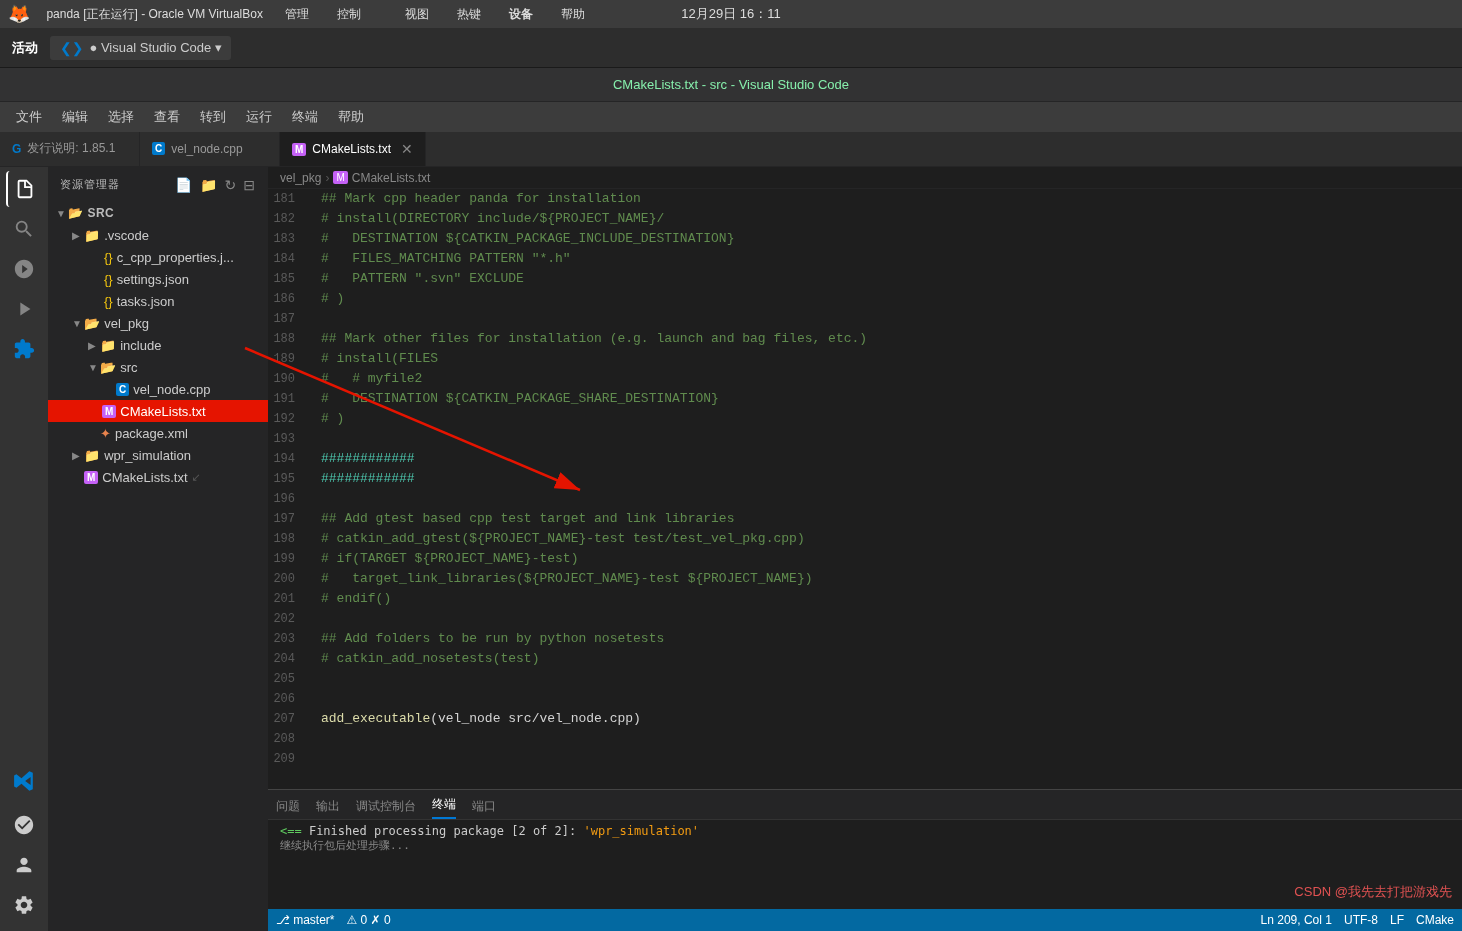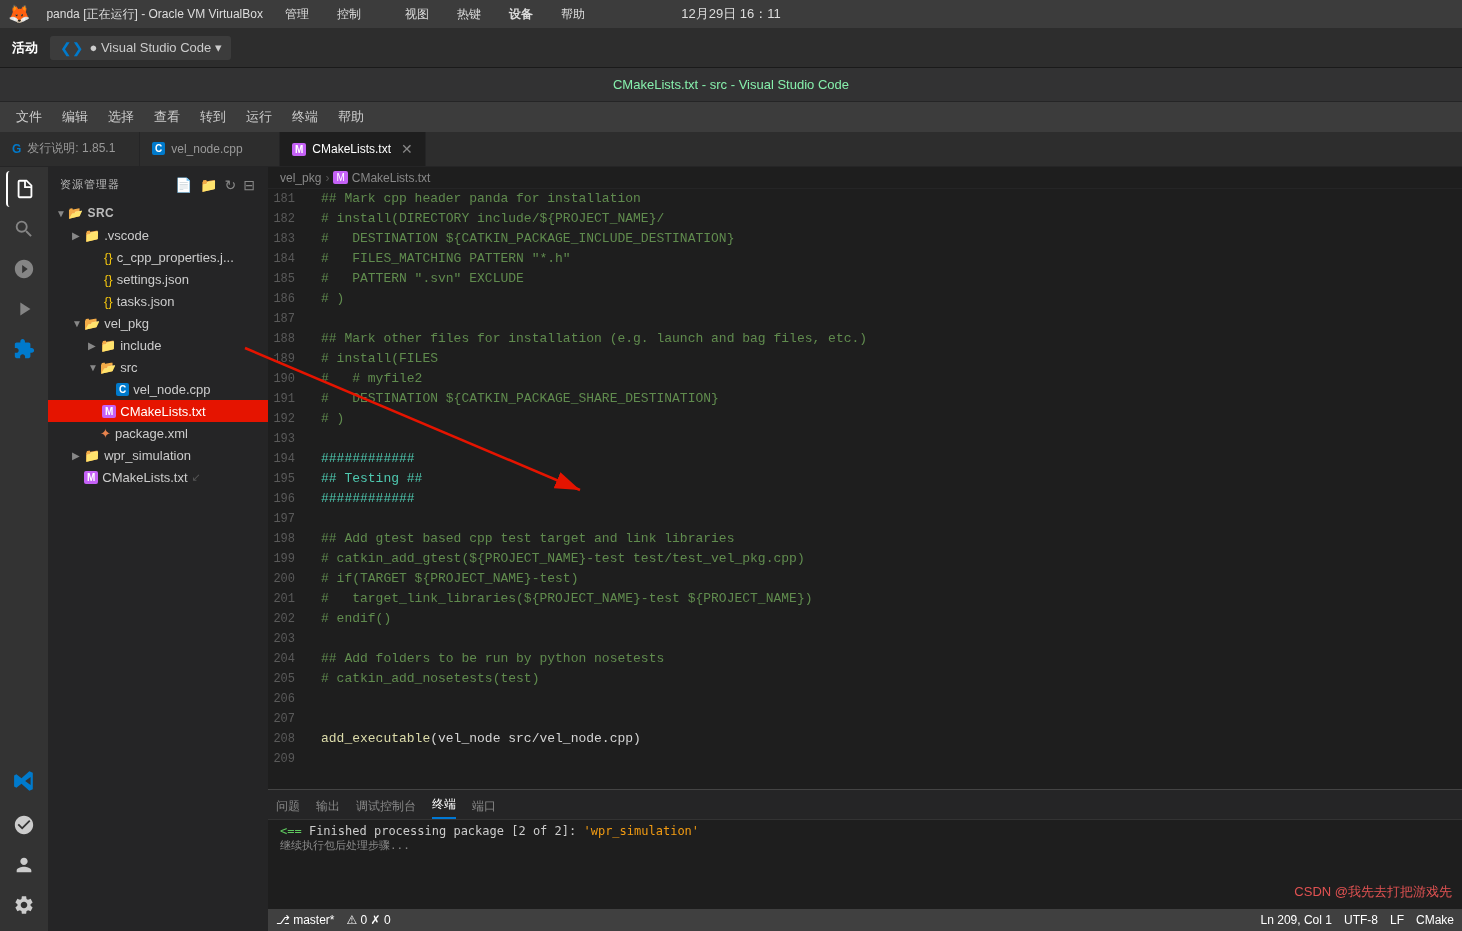--- a/index.html
+++ b/index.html
@@ -253,21 +253,21 @@
       padding: 4px 12px;
       font-family: 'Consolas', monospace;
       font-size: 12px;
       color: #ccc;
       overflow: hidden;
     }
 
     
     .status-bar {
       height: 22px;
-      background: #404040;
+      background: #0369a1;
       display: flex;
       align-items: center;
       padding: 0 8px;
       font-size: 12px;
       color: #fff;
       justify-content: space-between;
     }
     .status-left { display: flex; gap: 12px; }
     .status-right { display: flex; gap: 12px; }
 
@@ -563,21 +563,20 @@
               <div class="code-line c-comment">#   PATTERN ".svn" EXCLUDE</div>
               <div class="code-line c-comment"># )</div>
               <div class="code-line">&nbsp;</div>
               <div class="code-line c-comment">## Mark other files for installation (e.g. launch and bag files, etc.)</div>
               <div class="code-line c-comment"># install(FILES</div>
               <div class="code-line c-comment">#   # myfile2</div>
               <div class="code-line c-comment">#   DESTINATION ${CATKIN_PACKAGE_SHARE_DESTINATION}</div>
               <div class="code-line c-comment"># )</div>
               <div class="code-line">&nbsp;</div>
               <div class="code-line c-hash">############</div>
-              <div class="code-line c-hash">## Testing ##</div>
               <div class="code-line c-hash">############</div>
               <div class="code-line">&nbsp;</div>
               <div class="code-line c-comment">## Add gtest based cpp test target and link libraries</div>
               <div class="code-line c-comment"># catkin_add_gtest(${PROJECT_NAME}-test test/test_vel_pkg.cpp)</div>
               <div class="code-line c-comment"># if(TARGET ${PROJECT_NAME}-test)</div>
               <div class="code-line c-comment">#   target_link_libraries(${PROJECT_NAME}-test ${PROJECT_NAME})</div>
               <div class="code-line c-comment"># endif()</div>
               <div class="code-line">&nbsp;</div>
               <div class="code-line c-comment">## Add folders to be run by python nosetests</div>
               <div class="code-line c-comment"># catkin_add_nosetests(test)</div>

